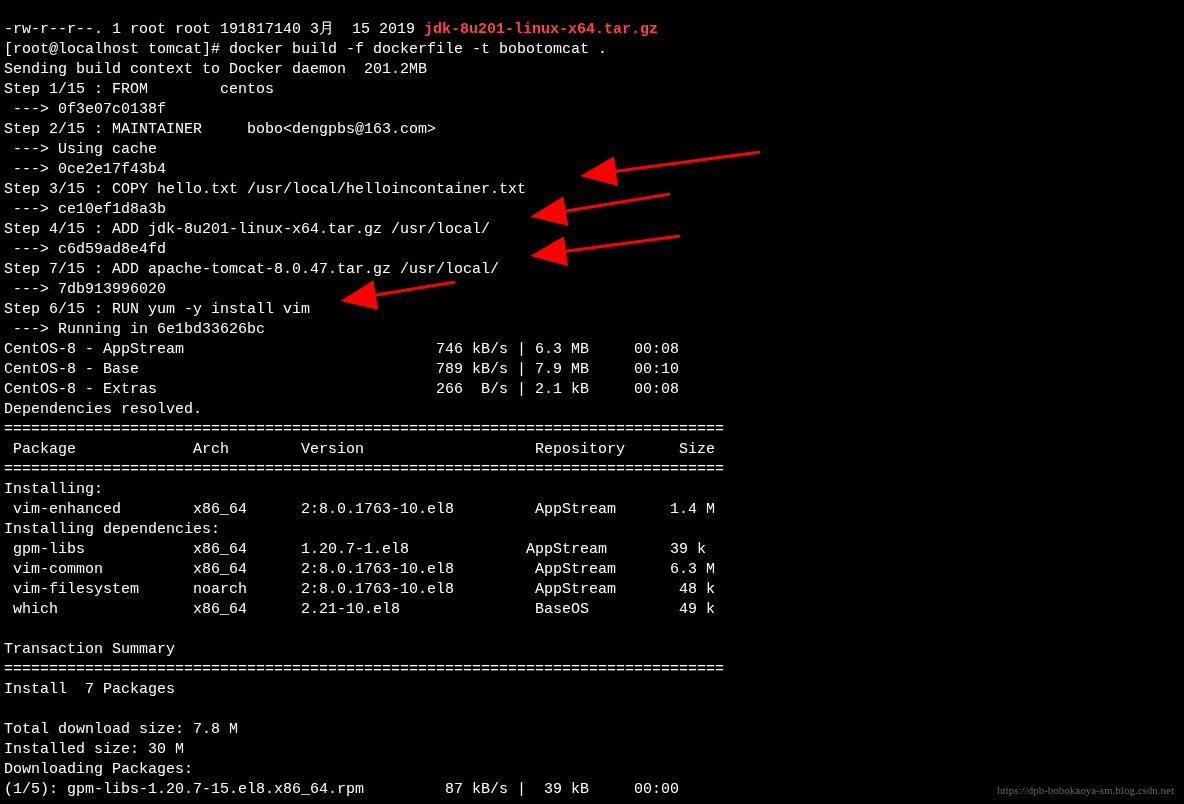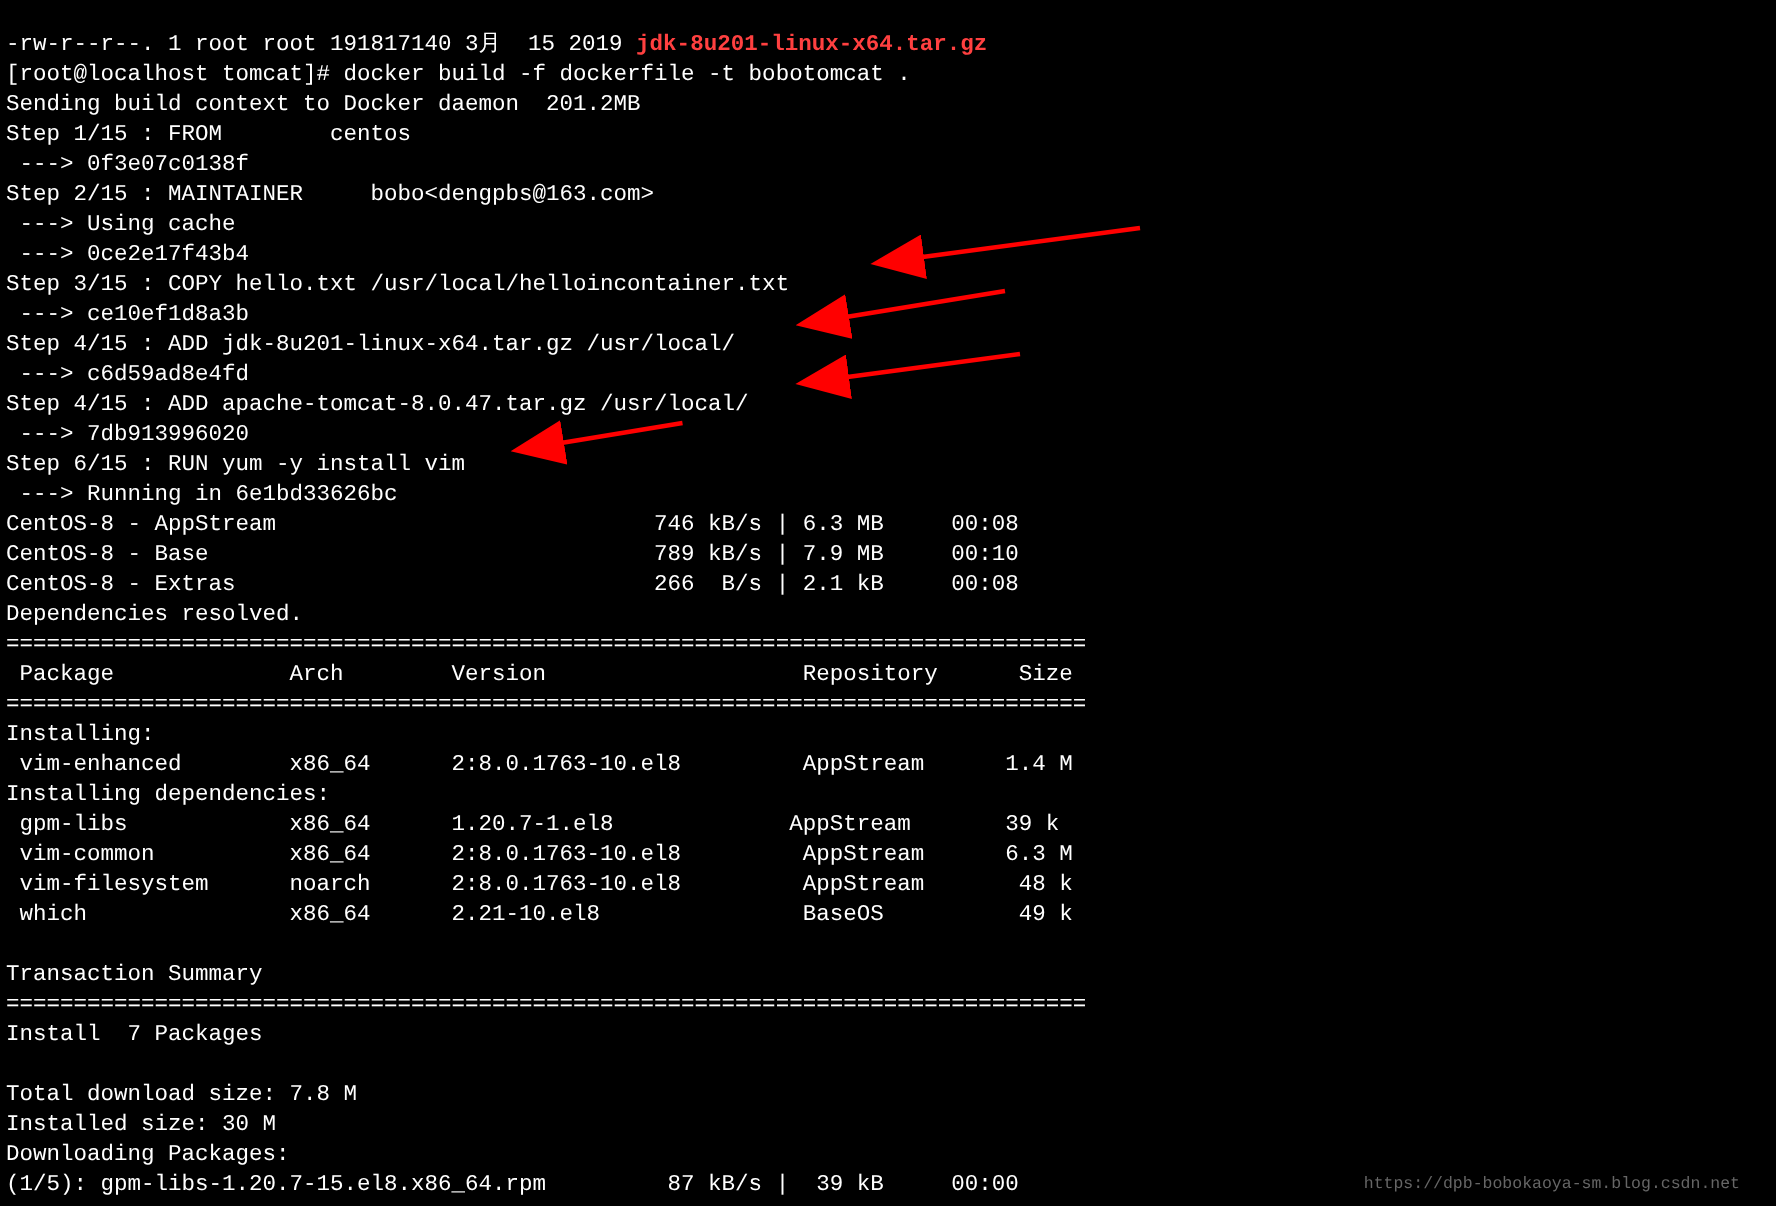--- a/index.html
+++ b/index.html
@@ -20,44 +20,44 @@
     padding: 0 4px;
   }
   .red { color: #ff4040; font-weight: bold; font-family: Liberation Mono, monospace; }
   .arrow-layer {
     position: absolute;
     top: 0; left: 0;
     pointer-events: none;
   }
   .watermark {
     position: absolute;
-    right: 24px;
+    right: 10px;
     bottom: 4px;
     font-size: 11px;
     color: #666;
-    font-family: Liberation Mono, monospace;
+    font-family: Liberation Serif, serif;
   }
 </style>
 </head>
 <body>
 
 <div class="terminal">
 <span><span>-rw-r--r--. 1 root root 191817140 3月  15 2019 </span><span class="red">jdk-8u201-linux-x64.tar.gz</span></span>
 <span>[root@localhost tomcat]# docker build -f dockerfile -t bobotomcat .</span>
 <span>Sending build context to Docker daemon  201.2MB</span>
 <span>Step 1/15 : FROM        centos</span>
 <span> ---&gt; 0f3e07c0138f</span>
 <span>Step 2/15 : MAINTAINER     bobo&lt;dengpbs@163.com&gt;</span>
 <span> ---&gt; Using cache</span>
 <span> ---&gt; 0ce2e17f43b4</span>
 <span>Step 3/15 : COPY hello.txt /usr/local/helloincontainer.txt</span>
 <span> ---&gt; ce10ef1d8a3b</span>
 <span>Step 4/15 : ADD jdk-8u201-linux-x64.tar.gz /usr/local/</span>
 <span> ---&gt; c6d59ad8e4fd</span>
-<span>Step 4/15 : ADD apache-tomcat-8.0.47.tar.gz /usr/local/</span>
+<span>Step 7/15 : ADD apache-tomcat-8.0.47.tar.gz /usr/local/</span>
 <span> ---&gt; 7db913996020</span>
 <span>Step 6/15 : RUN yum -y install vim</span>
 <span> ---&gt; Running in 6e1bd33626bc</span>
 <span>CentOS-8 - AppStream                            746 kB/s | 6.3 MB     00:08    </span>
 <span>CentOS-8 - Base                                 789 kB/s | 7.9 MB     00:10    </span>
 <span>CentOS-8 - Extras                               266  B/s | 2.1 kB     00:08    </span>
 <span>Dependencies resolved.</span>
 <span>================================================================================</span>
 <span> Package             Arch        Version                   Repository      Size</span>
 <span>================================================================================</span>

